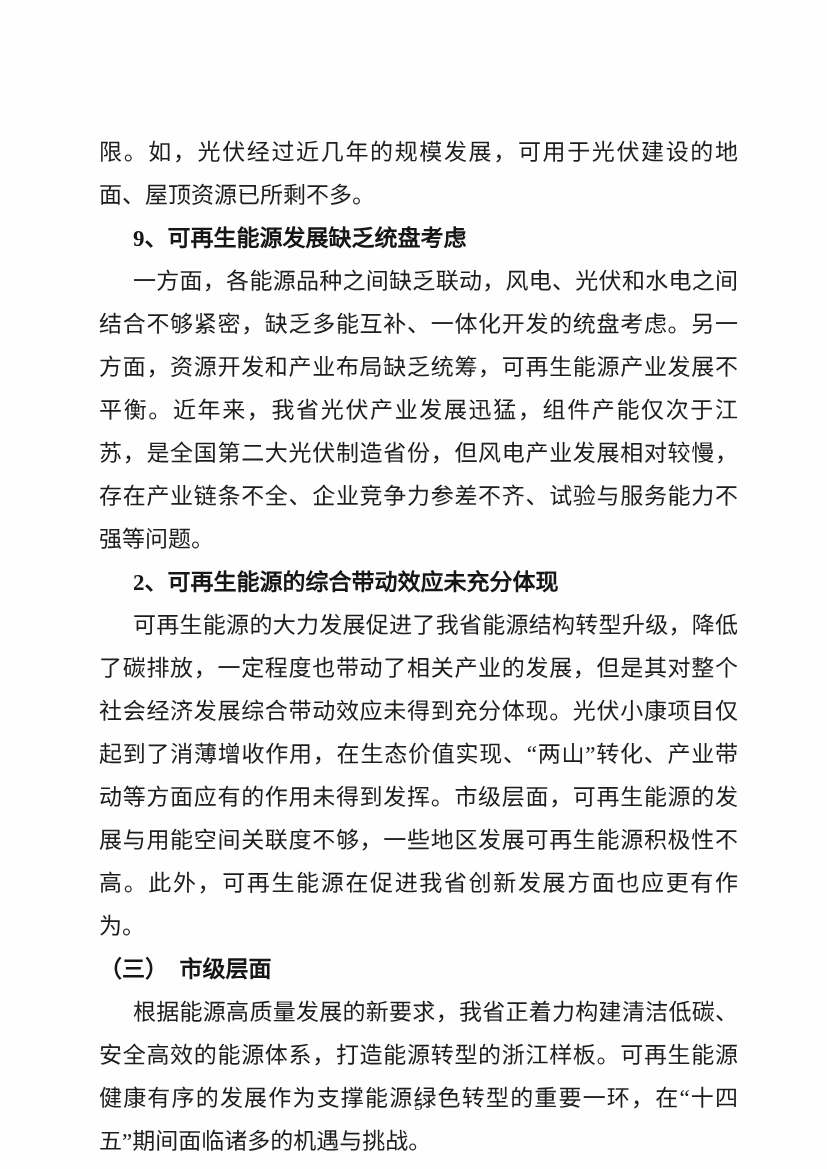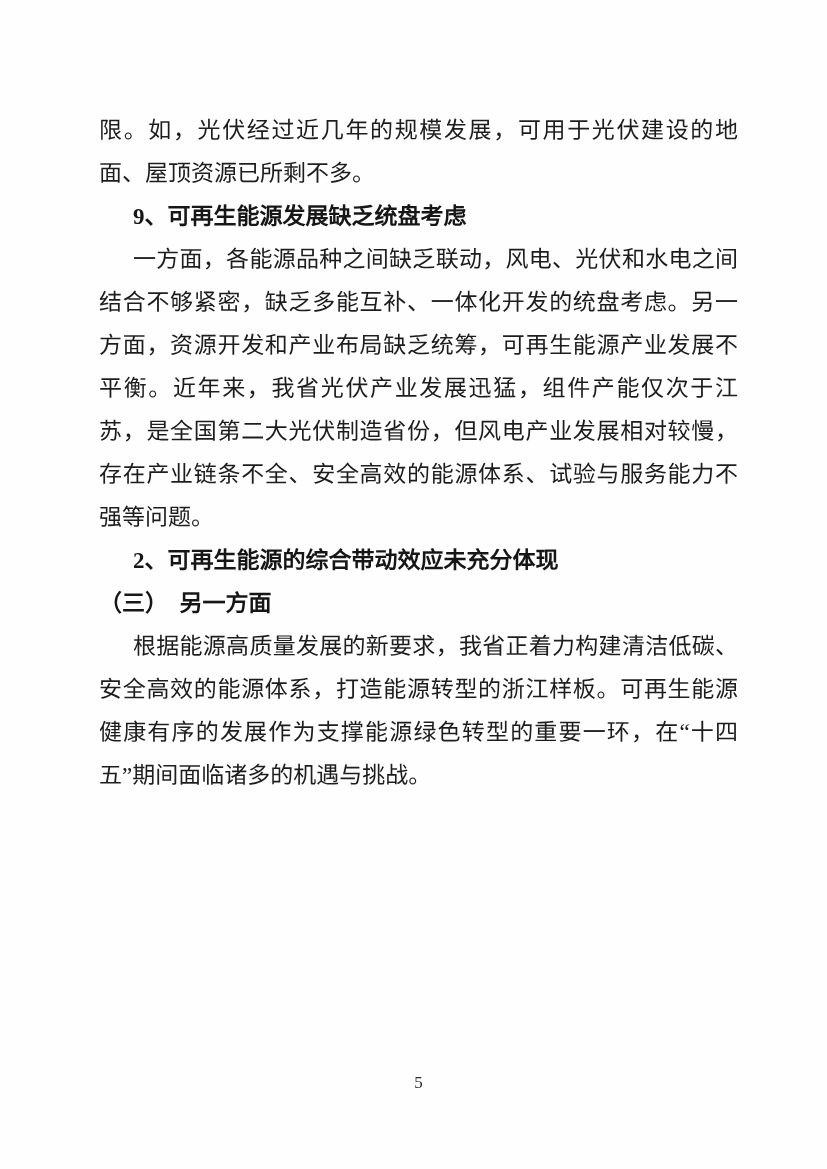--- a/index.html
+++ b/index.html
@@ -11,20 +11,21 @@
     height: 1169px;
     position: relative;
     background: #fefefe;
     font-family: "Liberation Serif", "DejaVu Serif", serif;
     overflow: hidden;
   }
   .sheet {
     position: absolute;
     inset: 0;
     background: #fefefe;
+    margin-top: 22px;
   }
   .content {
     position: absolute;
     left: 99px;
     top: 109px;
     width: 639px;
     font-size: 23px;
     line-height: 43px;
     text-align: justify;
     color: #1d1d1d;
@@ -64,25 +65,26 @@
 </head>
 <body>
 
 <div class="sheet">
 
   <div class="content">
     <p class="para-continuation">限。如，光伏经过近几年的规模发展，可用于光伏建设的地面、屋顶资源已所剩不多。</p>
 
     <p class="heading-numbered">9、可再生能源发展缺乏统盘考虑</p>
 
-    <p class="para">一方面，各能源品种之间缺乏联动，风电、光伏和水电之间结合不够紧密，缺乏多能互补、一体化开发的统盘考虑。另一方面，资源开发和产业布局缺乏统筹，可再生能源产业发展不平衡。近年来，我省光伏产业发展迅猛，组件产能仅次于江苏，是全国第二大光伏制造省份，但风电产业发展相对较慢，存在产业链条不全、安全高效的能源体系、试验与服务能力不强等问题。</p>
+    <p class="para">一方面，各能源品种之间缺乏联动，风电、光伏和水电之间结合不够紧密，缺乏多能互补、一体化开发的统盘考虑。另一方面，资源开发和产业布局缺乏统筹，可再生能源产业发展不平衡。近年来，我省光伏产业发展迅猛，组件产能仅次于江苏，是全国第二大光伏制造省份，但风电产业发展相对较慢，存在产业链条不全、企业竞争力参差不齐、试验与服务能力不强等问题。</p>
 
     <p class="heading-numbered">2、可再生能源的综合带动效应未充分体现</p>
 
+    <p class="para">可再生能源的大力发展促进了我省能源结构转型升级，降低了碳排放，一定程度也带动了相关产业的发展，但是其对整个社会经济发展综合带动效应未得到充分体现。光伏小康项目仅起到了消薄增收作用，在生态价值实现、“两山”转化、产业带动等方面应有的作用未得到发挥。市级层面，可再生能源的发展与用能空间关联度不够，一些地区发展可再生能源积极性不高。此外，可再生能源在促进我省创新发展方面也应更有作为。</p>
 
-    <p class="heading-section">（三）　另一方面</p>
+    <p class="heading-section">（三）　市级层面</p>
 
     <p class="para">根据能源高质量发展的新要求，我省正着力构建清洁低碳、安全高效的能源体系，打造能源转型的浙江样板。可再生能源健康有序的发展作为支撑能源绿色转型的重要一环，在“十四五”期间面临诸多的机遇与挑战。</p>
   </div>
 
   <div class="page-footer">5</div>
 
 </div>
 
 </body></html>

